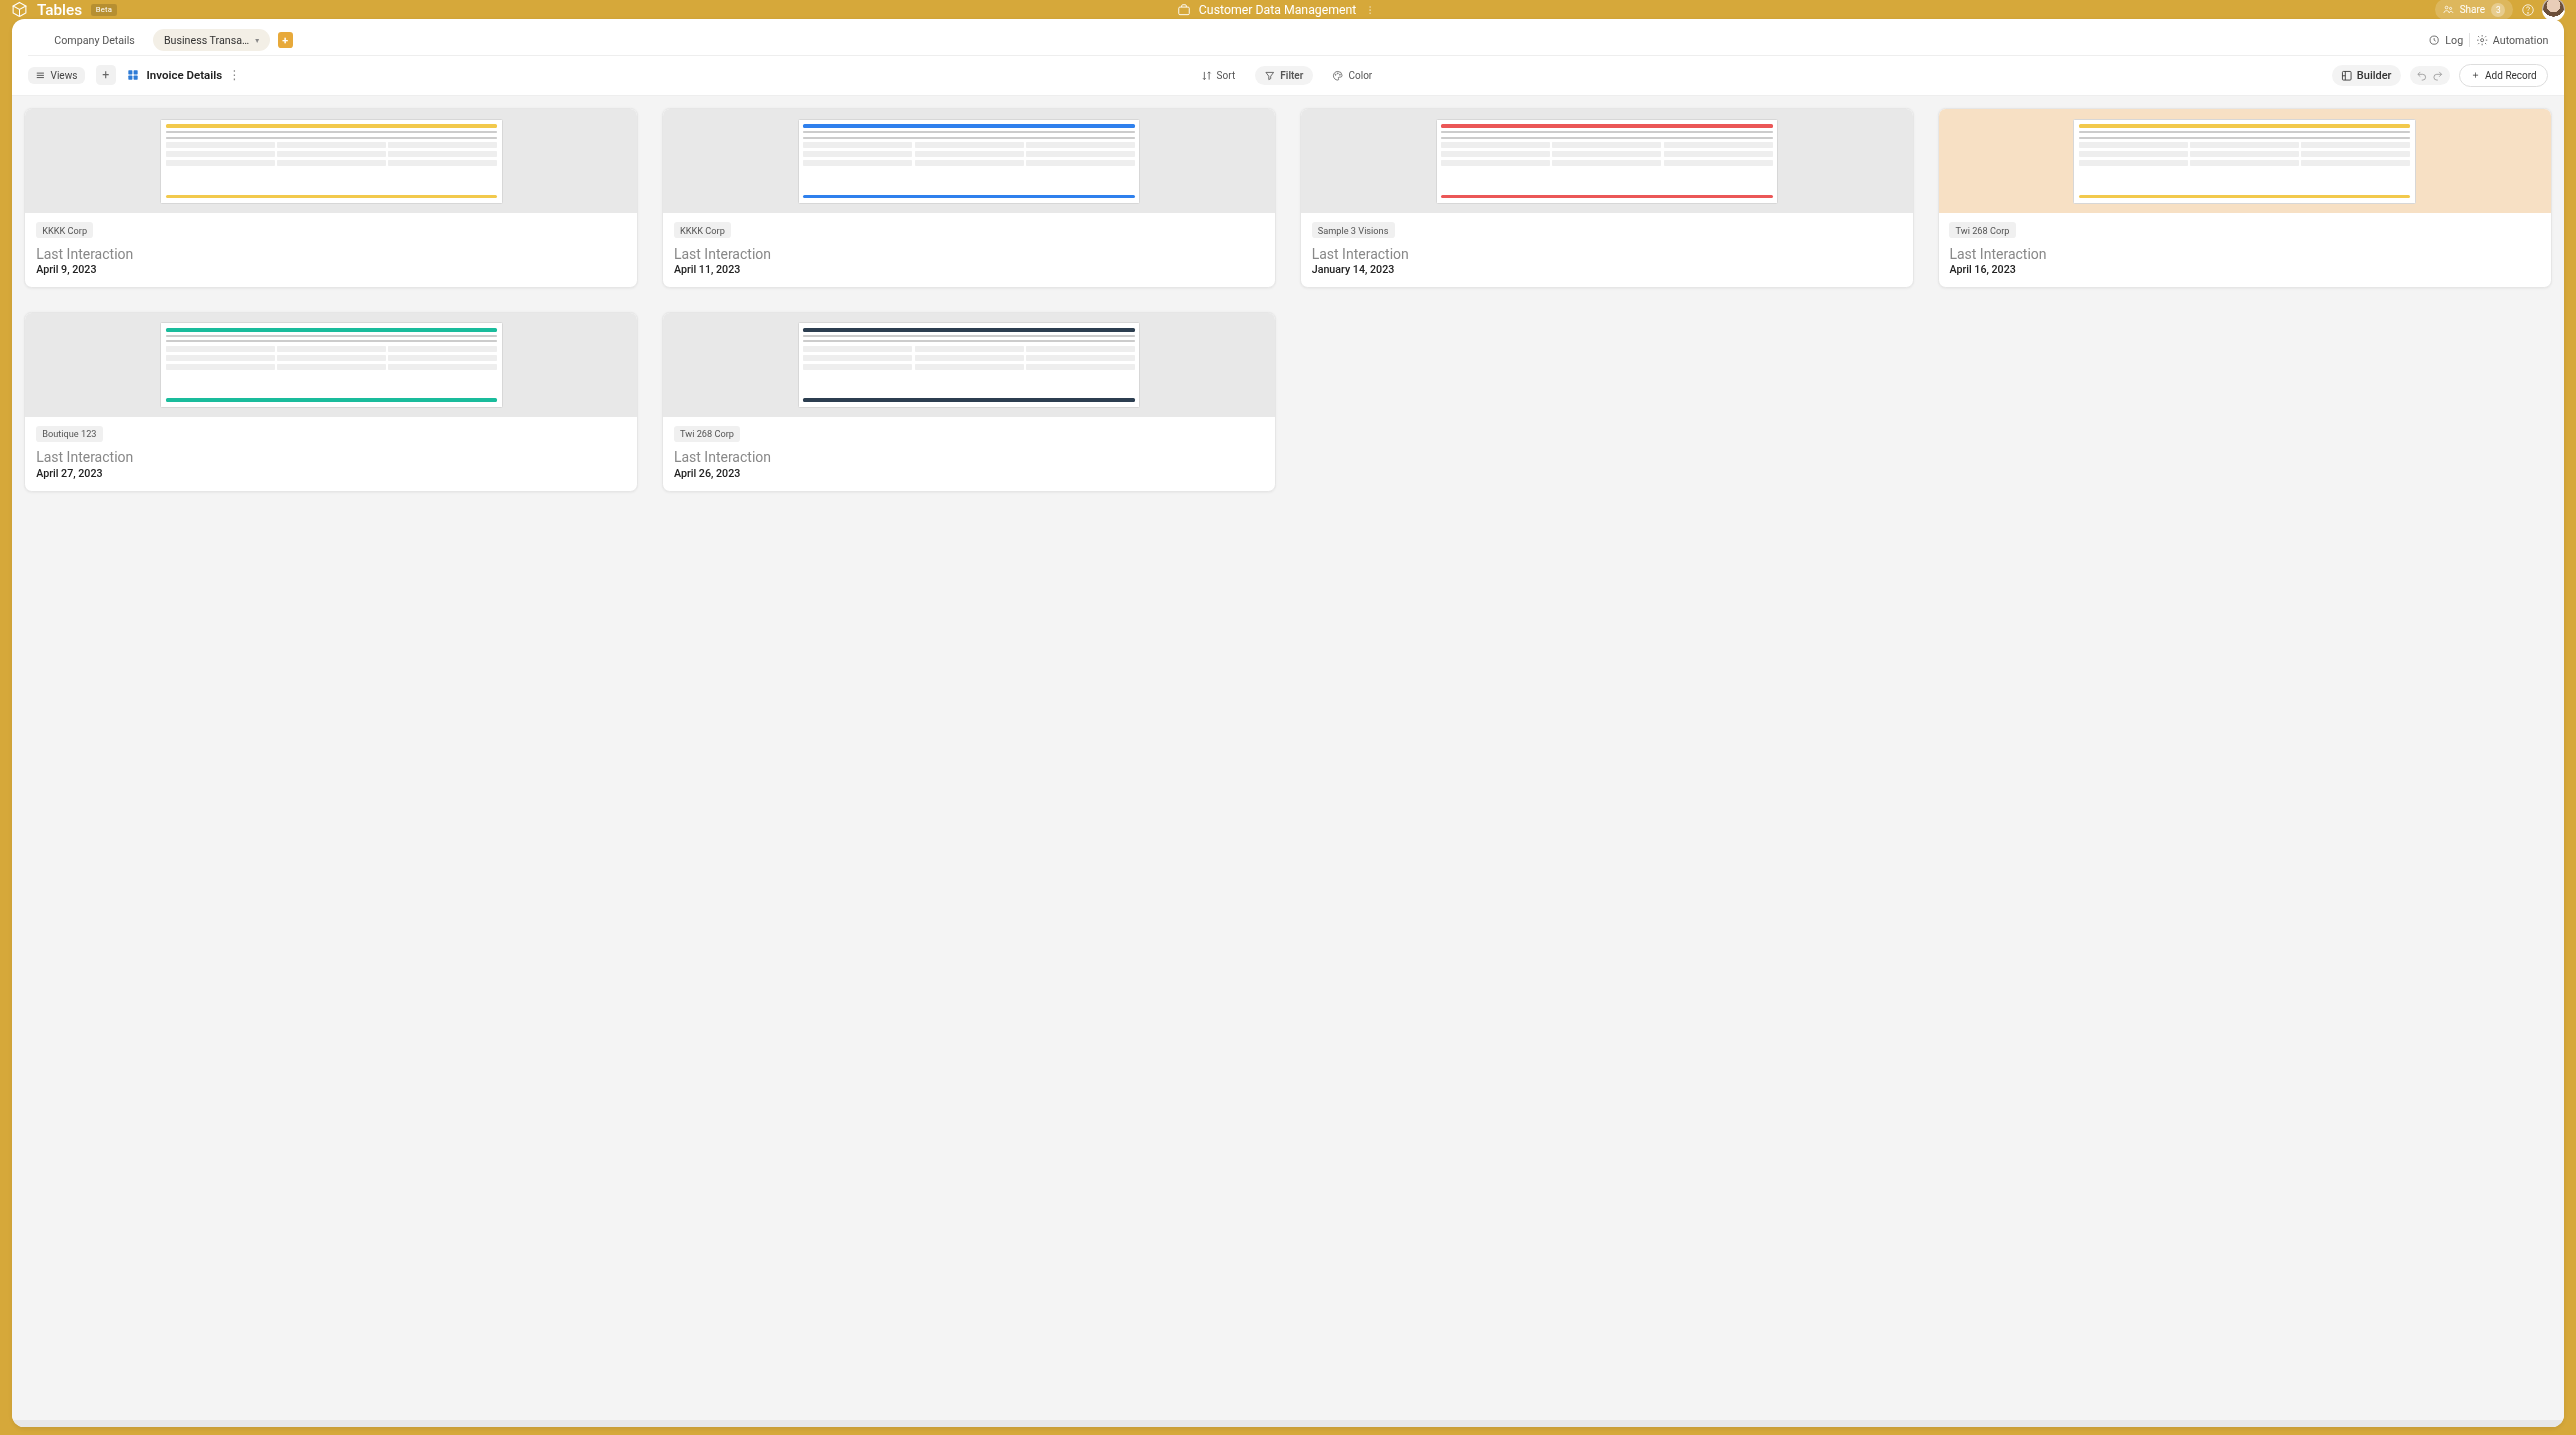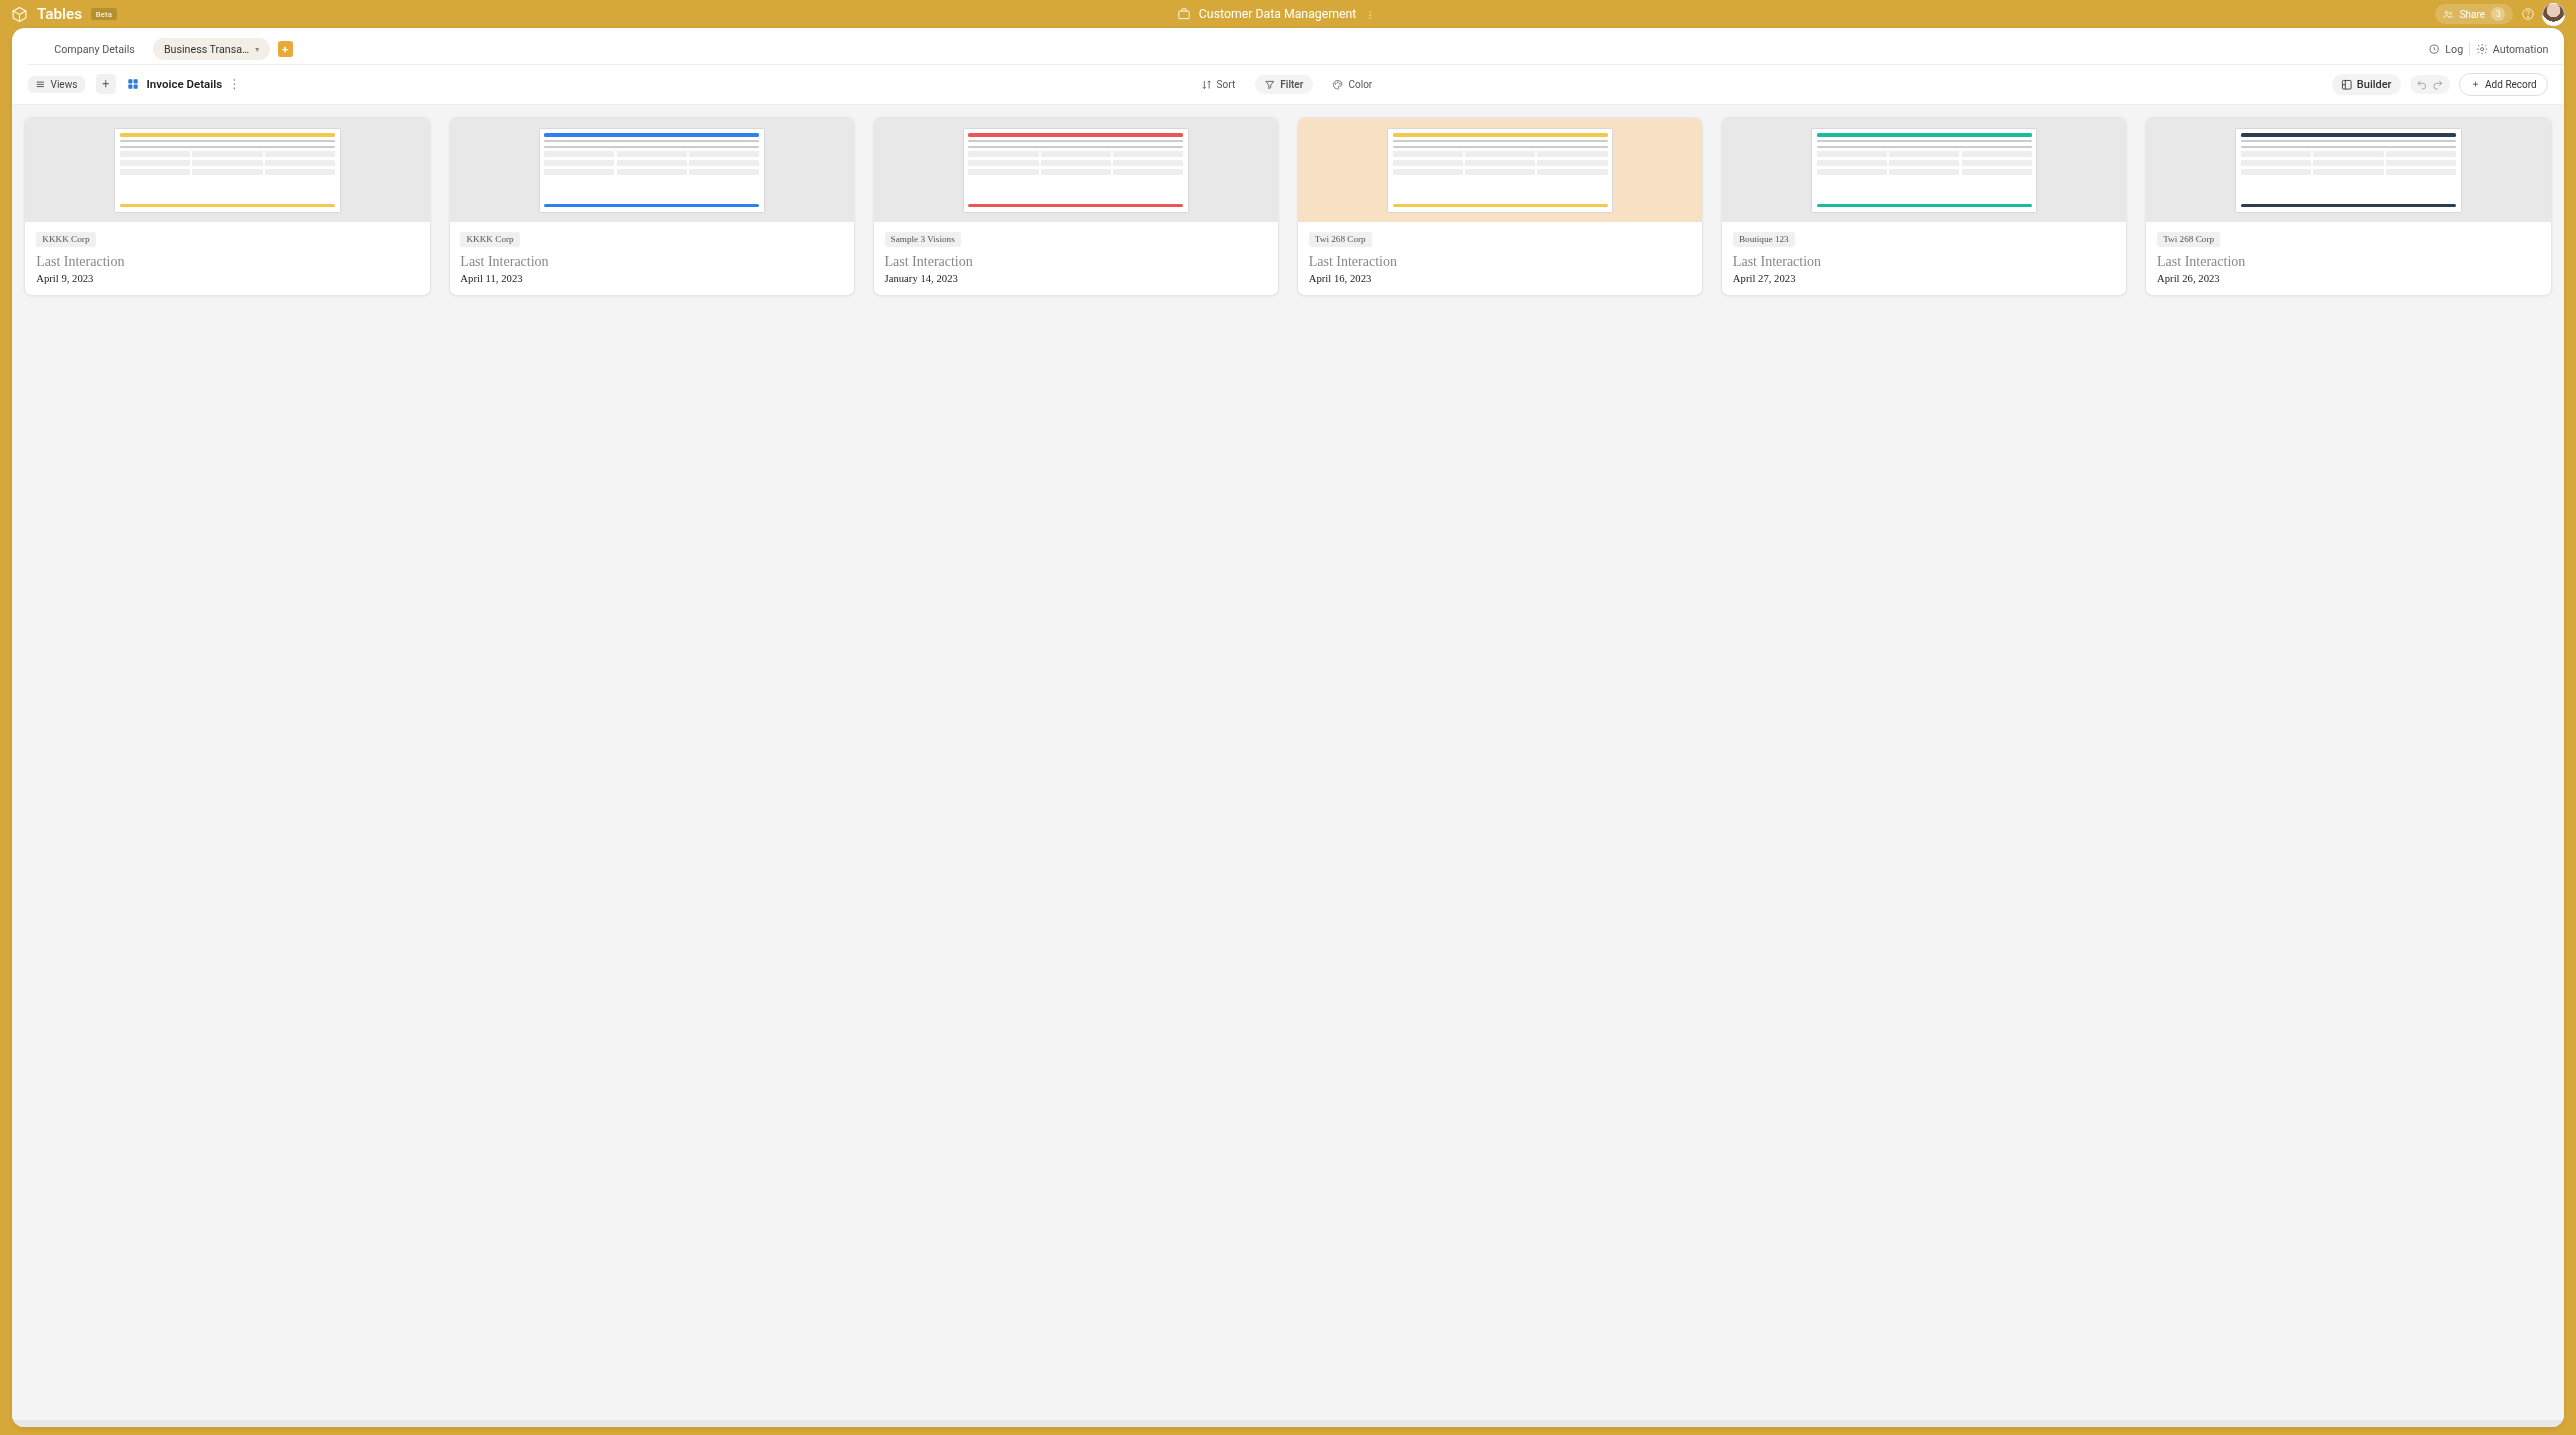--- a/index.html
+++ b/index.html
@@ -1,21 +1,21 @@
 <!DOCTYPE html>
 <html style="font-size:12.3px"><head>
 <meta charset="utf-8">
 <style>
   * { box-sizing: border-box; margin: 0; padding: 0; }
   html, body { width: 100%; height: 100%; font-family: -apple-system, BlinkMacSystemFont, "Segoe UI", Roboto, sans-serif; background: #d6a83a; }
   body { display: flex; flex-direction: column; }
 
   
   .topbar {
-    height: 28px;
+    height: 19px;
     background: #d6a83a;
     display: flex;
     align-items: center;
     padding: 0 10.7px;
     gap: 9.2px;
     color: #fff;
   }
   .cube-logo { width: 17px; height: 17px; color:#fff; }
   .topbar-title { font-size: 15.3px; font-weight: 500; color:#fff; }
   .beta-badge {
@@ -124,24 +124,23 @@
   }
 
   
   .grid-area {
     flex:1; overflow:auto;
     background:#f4f4f4;
     padding:12.3px 6.1px;
   }
   .card-grid {
     display:grid;
-    grid-template-columns: repeat(6, 1fr);
-    gap:18px;
+    grid-template-columns: repeat(4, 1fr);
+    gap:24px;
     padding: 0 6.1px;
-    font-family: Liberation Serif, serif;
   }
   .card {
     background:#fff; border-radius:7.7px;
     border:0.8px solid #e6e6e6;
     overflow:hidden;
     display:flex; flex-direction:column;
     box-shadow: 0 0.8px 2.3px rgba(0,0,0,0.05);
   }
   .thumb {
     height:104px; background:#e8e8e8;

